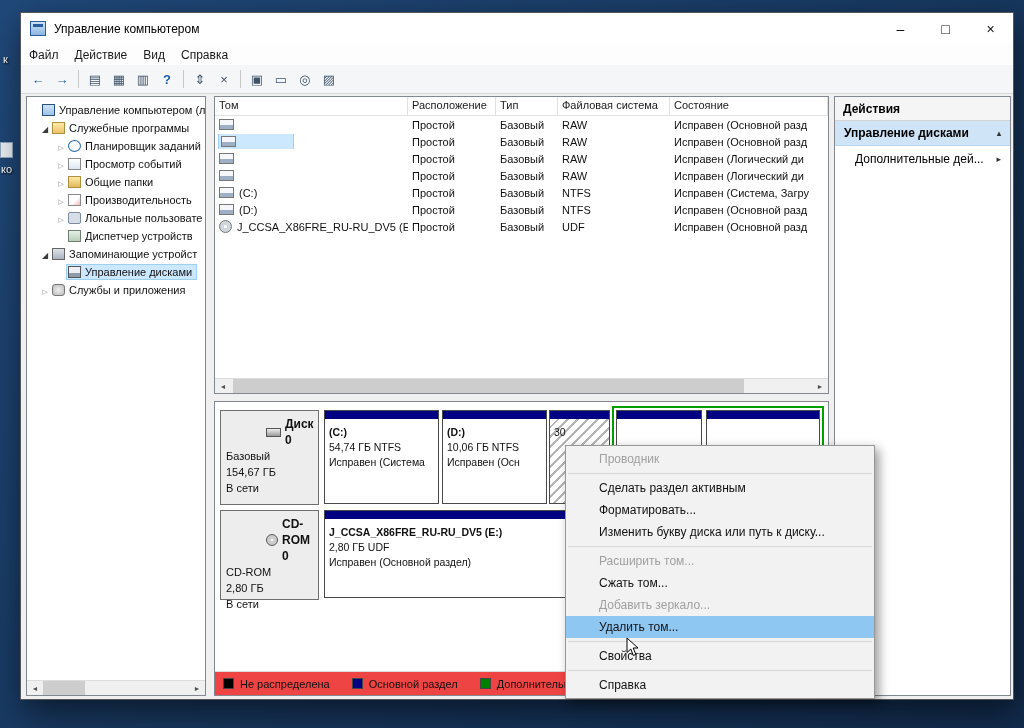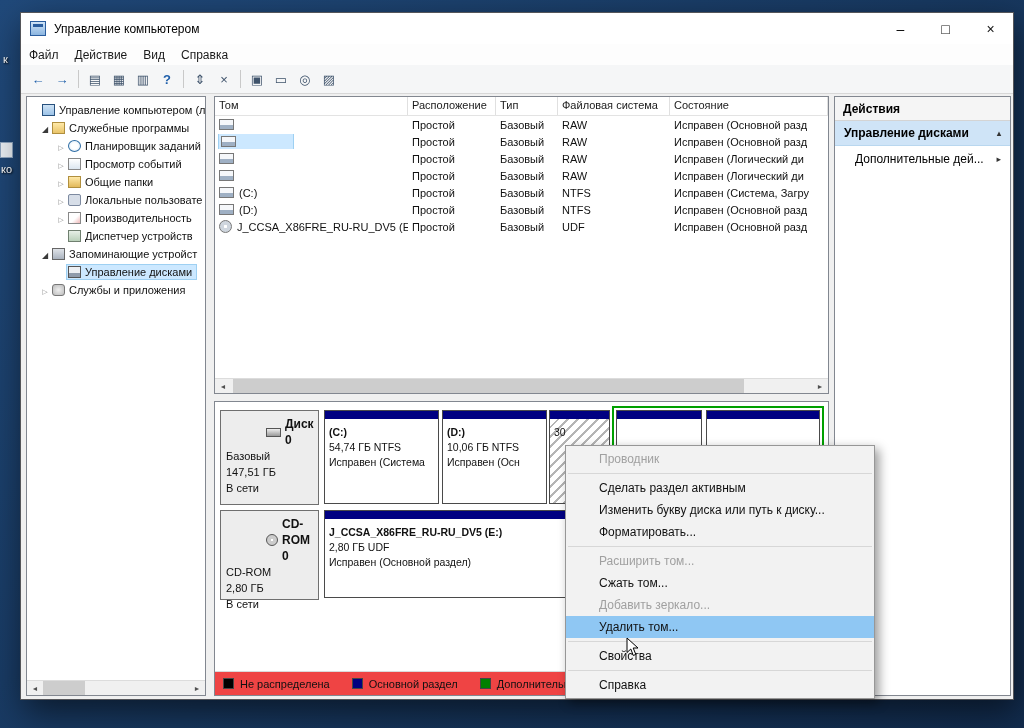--- a/index.html
+++ b/index.html
@@ -206,29 +206,29 @@
       <div class="titem" style="padding-left:28px;">
         <span class="exp closed"></span>
         <span class="trow">
             <span class="ic ic-shared"></span>
         <span>Общие папки</span>
           </span>
       </div>
       <div class="titem" style="padding-left:28px;">
         <span class="exp closed"></span>
         <span class="trow">
+            <span class="ic ic-perf"></span>
+        <span>Производительность</span>
+          </span>
+      </div>
+      <div class="titem" style="padding-left:28px;">
+        <span class="exp closed"></span>
+        <span class="trow">
             <span class="ic ic-users"></span>
         <span>Локальные пользовате</span>
-          </span>
-      </div>
-      <div class="titem" style="padding-left:28px;">
-        <span class="exp closed"></span>
-        <span class="trow">
-            <span class="ic ic-perf"></span>
-        <span>Производительность</span>
           </span>
       </div>
       <div class="titem" style="padding-left:28px;">
         <span class="spc"></span>
         <span class="trow">
             <span class="ic ic-devmgr"></span>
         <span>Диспетчер устройств</span>
           </span>
       </div>
       <div class="titem" style="padding-left:12px;">
@@ -355,21 +355,21 @@
 
   <div class="pane" id="graph-pane">
 
     <div class="disk-row" id="disk0-row">
       <div class="dcard">
         <div class="dname">
             <span class="dglyph"></span>
             <span>Диск 0</span>
           </div>
         <div>Базовый</div>
-        <div>147,51 ГБ</div>
+        <div>154,67 ГБ</div>
         <div>В сети</div>
       </div>
 
       <div class="extbox"></div>
 
       <div class="part" style="left:109px;width:115px;height:94px;">
         <div class="pbar"></div>
         <div class="ptxt">
           <div class="pname">(C:)</div>
           <div>54,74 ГБ NTFS</div>
@@ -459,22 +459,22 @@
       <span class="ap-arrow">▸</span>
     </div>
   </div>
 
 </div>
 
 <div id="ctx">
   <div class="ci dis">Проводник</div>
   <div class="csep"></div>
   <div class="ci">Сделать раздел активным</div>
+  <div class="ci">Форматировать...</div>
   <div class="ci">Изменить букву диска или путь к диску...</div>
-  <div class="ci">Форматировать...</div>
   <div class="csep"></div>
   <div class="ci dis">Расширить том...</div>
   <div class="ci">Сжать том...</div>
   <div class="ci dis">Добавить зеркало...</div>
   <div class="ci hot">Удалить том...</div>
   <div class="csep"></div>
   <div class="ci">Свойства</div>
   <div class="csep"></div>
   <div class="ci">Справка</div>
 </div>

